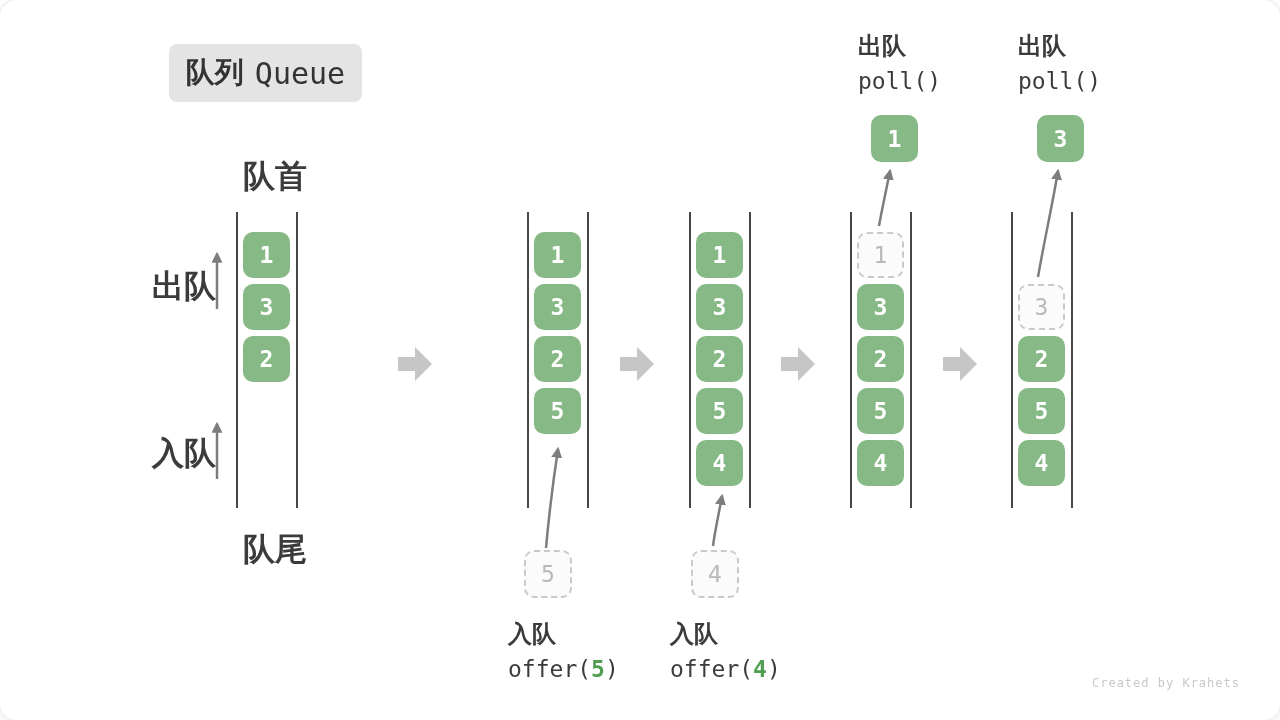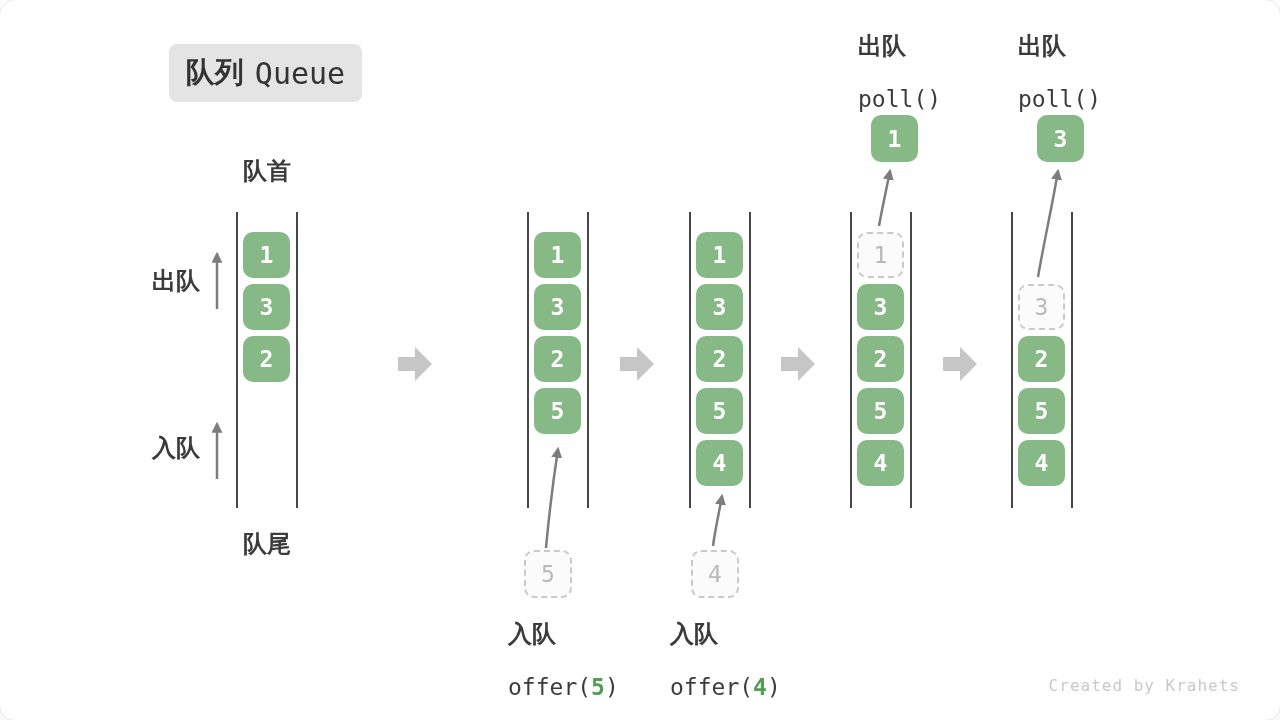--- a/index.html
+++ b/index.html
@@ -13,21 +13,21 @@
   
   .title-badge {
     position:absolute; left:169px; top:44px; width:193px; height:58px;
     background:#e4e4e4; border-radius:8px;
     display:flex; align-items:center; justify-content:center; gap:11px;
   }
   .title-zh { font-size:29px; font-weight:bold; color:#333333; }
   .title-en { font-size:30px; font-family:"DejaVu Sans Mono", monospace; color:#333333; }
 
   
-  .zh-label { position:absolute; font-size:24px; font-weight:bold; color:#3b3b3b; white-space:nowrap; }
+  .zh-label { position:absolute; font-size:32px; font-weight:bold; color:#3b3b3b; white-space:nowrap; }
   #label-front   { left:243px; top:155px; }
   #label-rear    { left:243px; top:528px; }
   #label-dequeue { left:152px; top:265px; }
   #label-enqueue { left:152px; top:432px; }
 
   
   .queue { position:absolute; top:212px; width:62px; height:296px; }
   #queue-1 { left:236px; } #queue-2 { left:527px; } #queue-3 { left:689px; }
   #queue-4 { left:850px; } #queue-5 { left:1011px; }
   .wall { position:absolute; top:0; width:2px; height:296px; background:#474747; }
@@ -61,29 +61,29 @@
     color:#b9b9b9; font-family:"DejaVu Sans Mono", monospace; font-size:23px;
     display:flex; align-items:center; justify-content:center;
   }
   #in-q2 { left:524px; } #in-q3 { left:691px; }
 
   
   .op { position:absolute; white-space:nowrap; }
   #op-q2 { left:508px; top:618px; } #op-q3 { left:670px; top:618px; }
   #op-q4 { left:858px; top:30px;  } #op-q5 { left:1018px; top:30px; }
   .op-name { font-size:24px; font-weight:bold; color:#3b3b3b; }
-  .op-code { margin-top:24px; font-family:"DejaVu Sans Mono", monospace; font-size:23px; color:#3b3b3b; }
+  .op-code { margin-top:6px; font-family:"DejaVu Sans Mono", monospace; font-size:23px; color:#3b3b3b; }
   .op-arg { color:#4f9e51; font-weight:bold; }
 
   
   .arrows { position:absolute; left:0; top:0; width:1280px; height:720px; pointer-events:none; }
 
   .watermark {
     position:absolute; top:676px; right:40px;
-    font-family:"DejaVu Sans Mono", monospace; font-size:16px; letter-spacing:1px; color:#c9c9c9;
+    font-family:"DejaVu Sans Mono", monospace; font-size:12px; letter-spacing:1px; color:#c9c9c9;
   }
 </style>
 </head>
 <body>
 
 <div class="card">
 
   <div class="title-badge">
     <span class="title-zh">队列</span>
     <span class="title-en">Queue</span>

